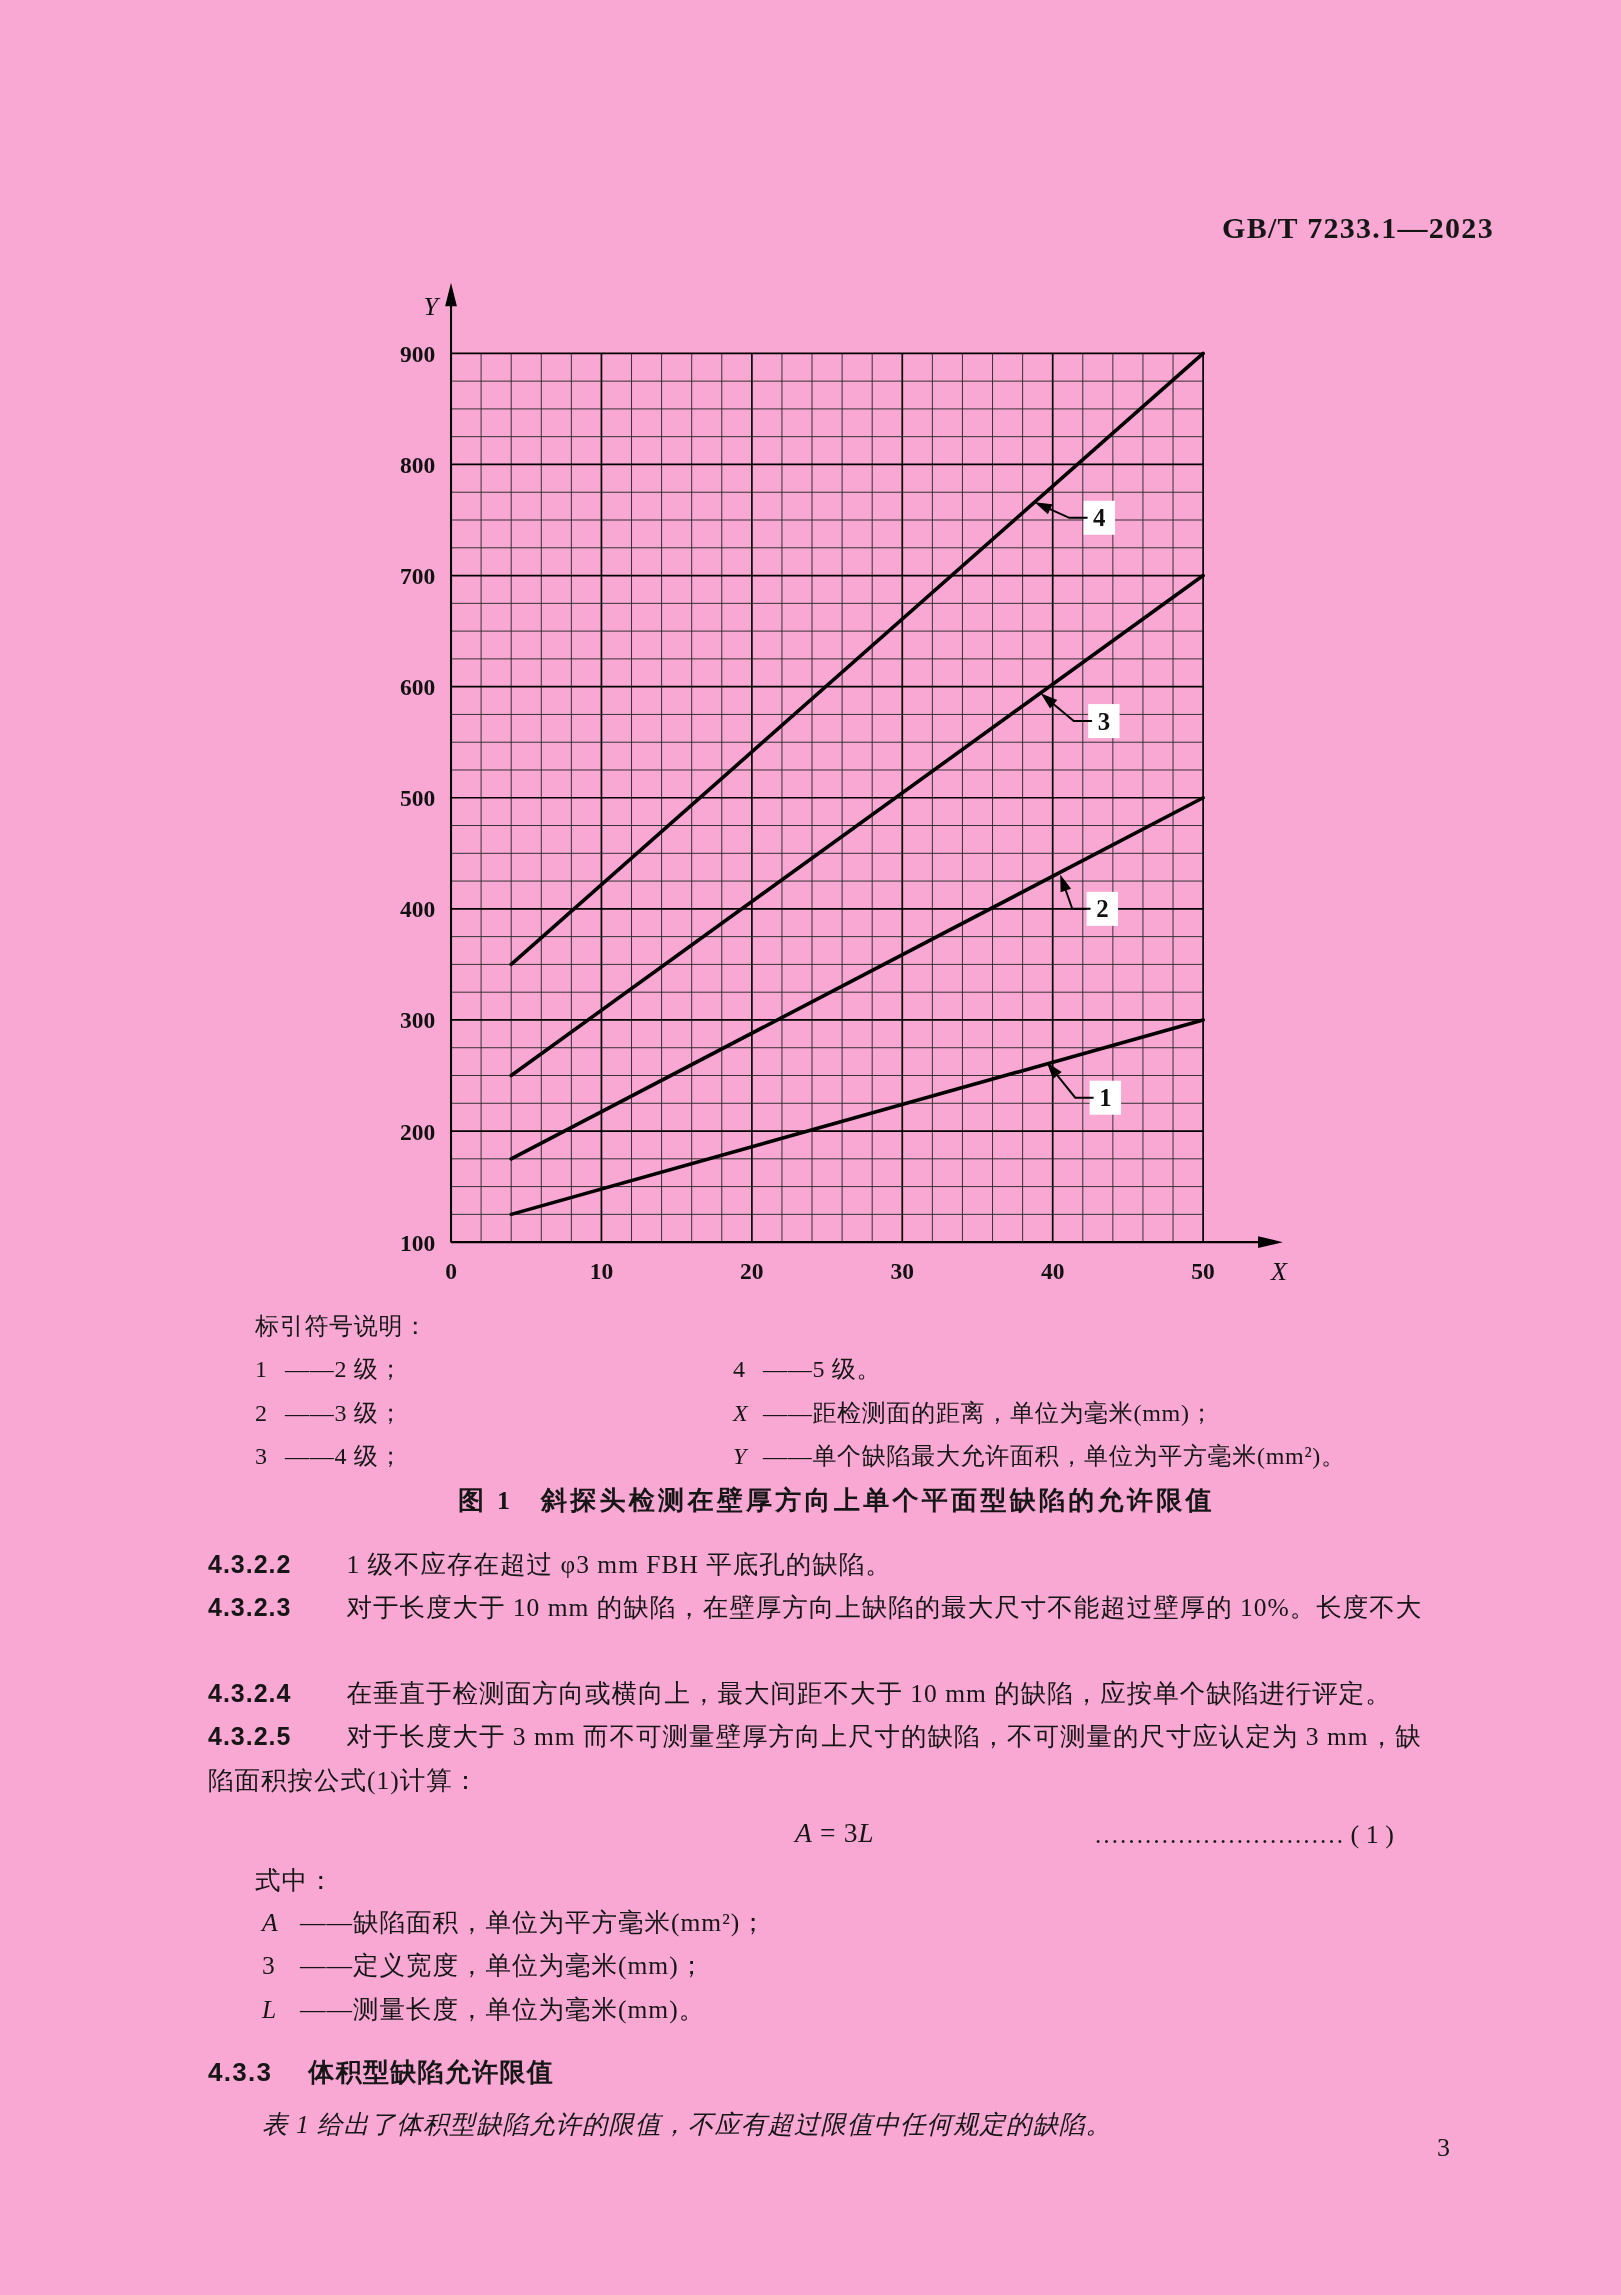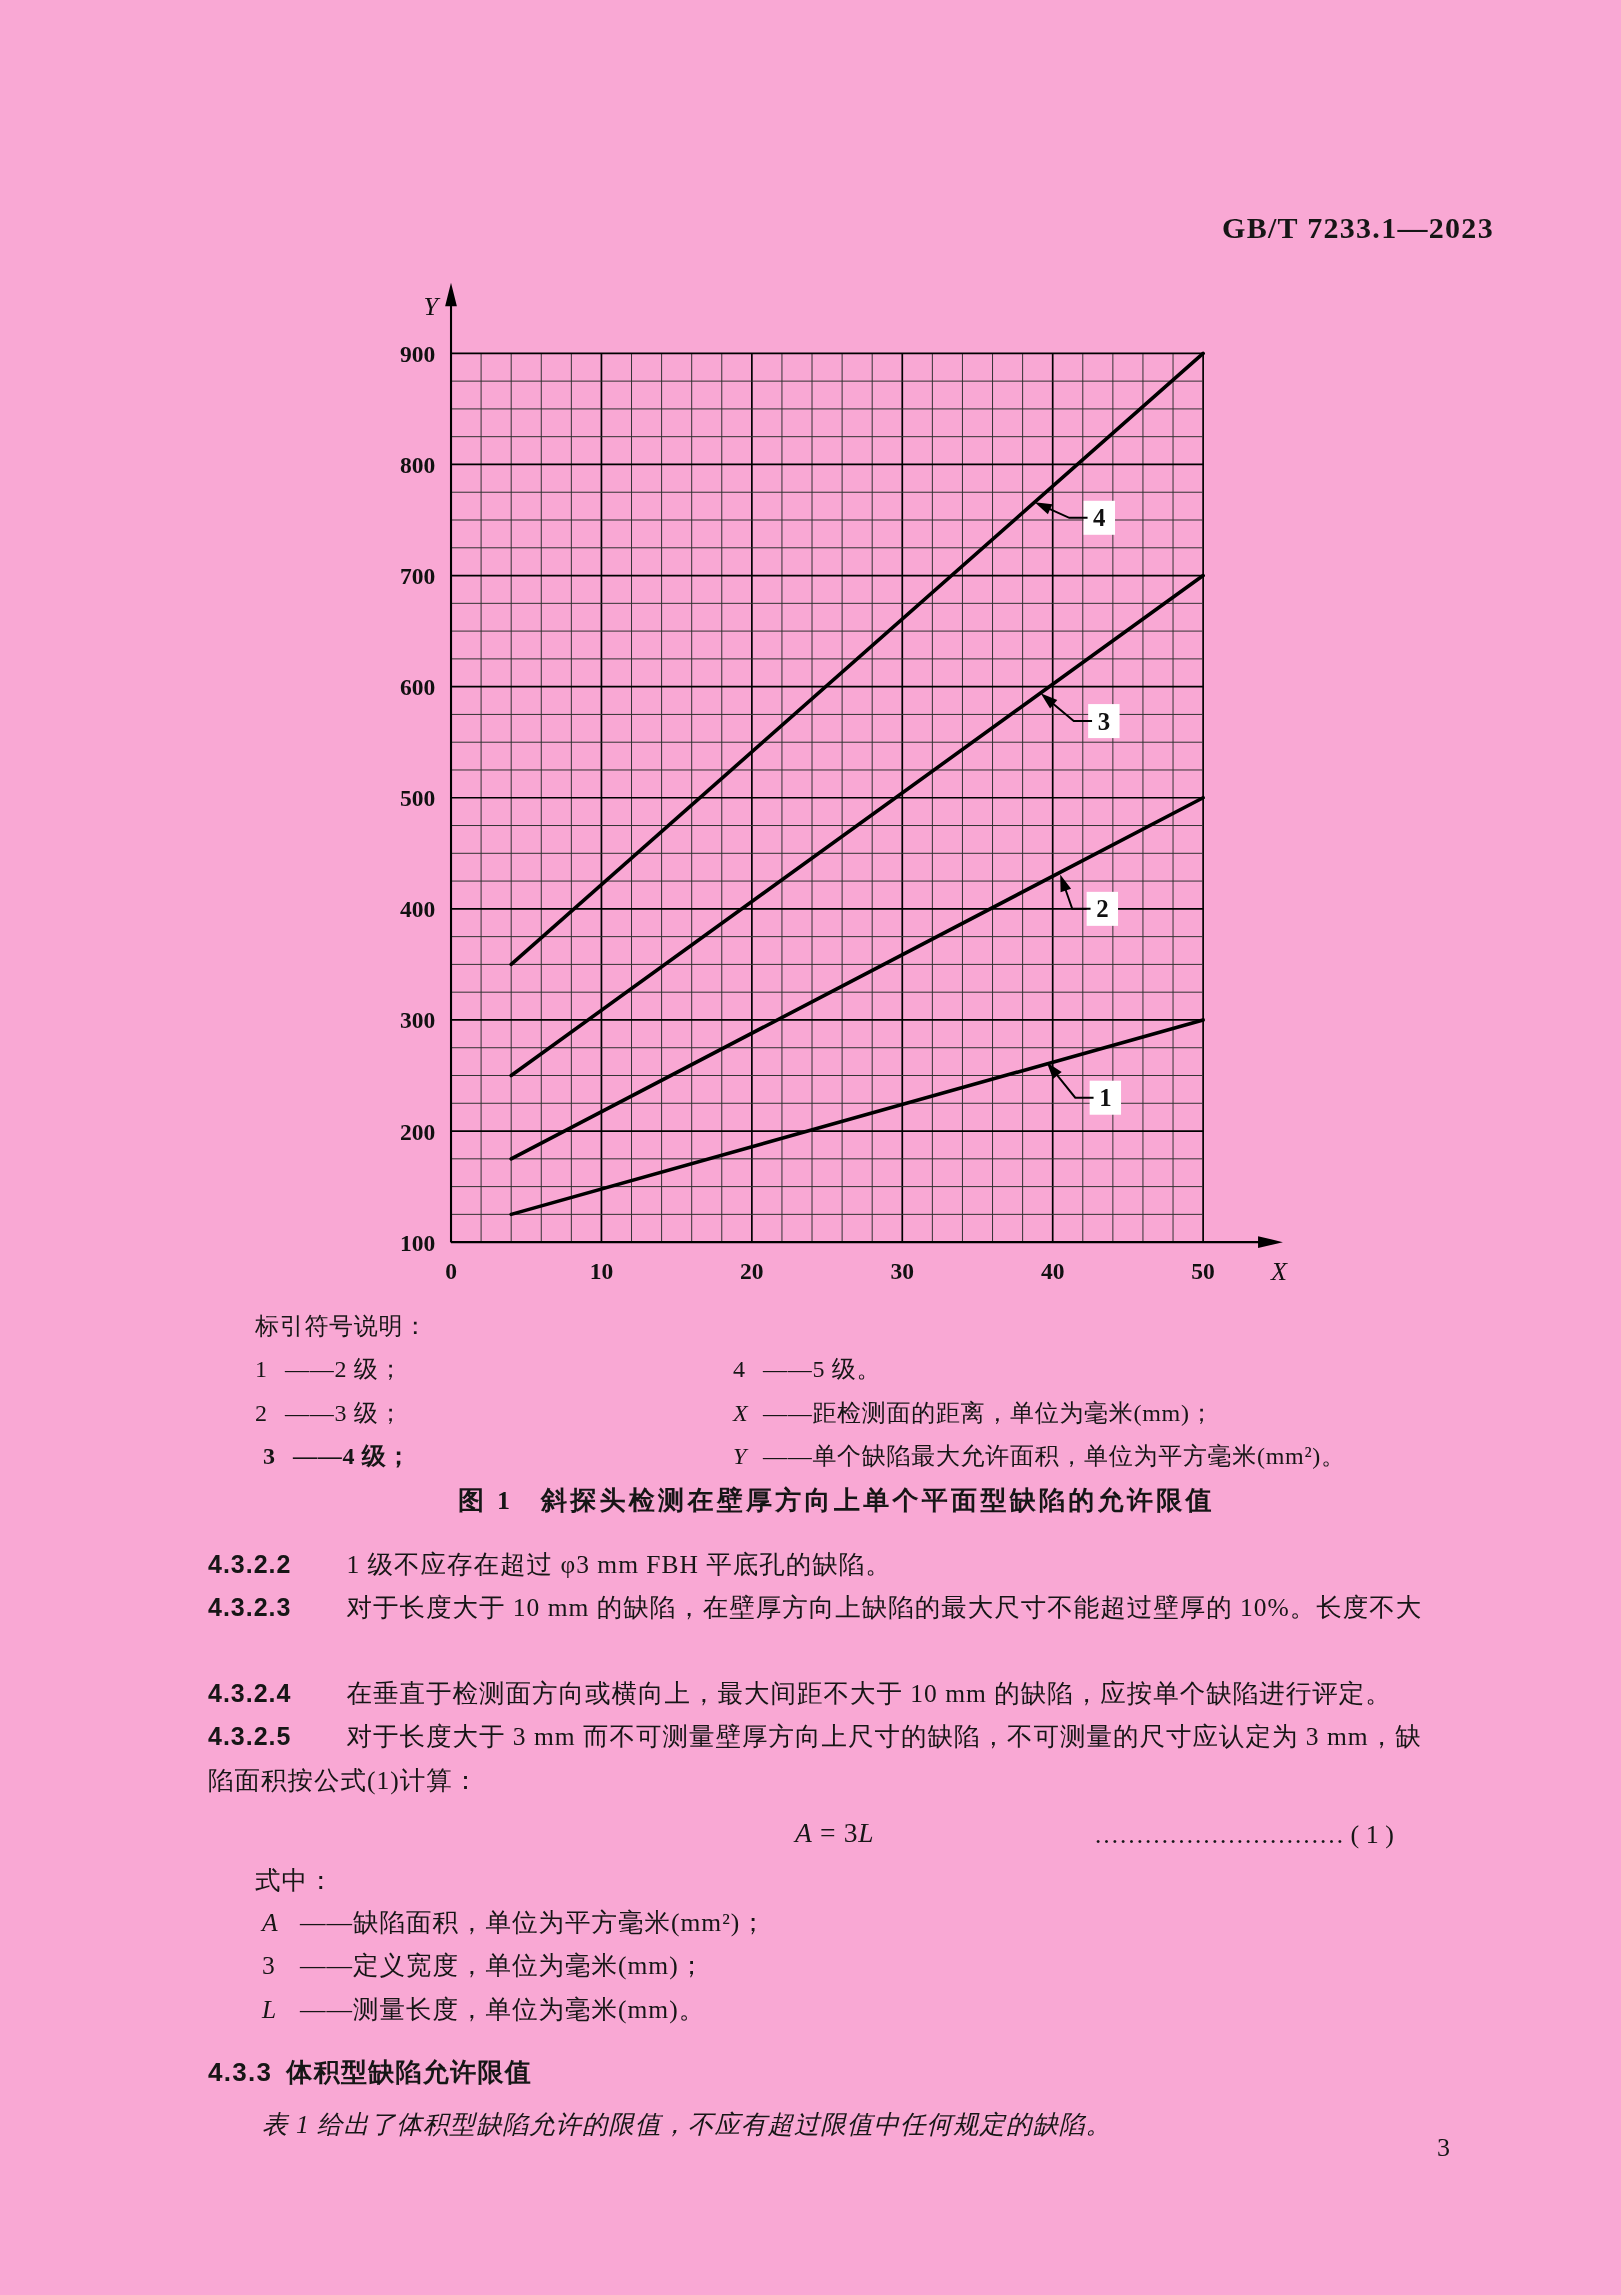--- a/index.html
+++ b/index.html
@@ -15,21 +15,21 @@
   .legend-right .row-1 .legend-sym, .legend-right .row-2 .legend-sym{font-style:italic;}
   .caption{font-size:26px;font-weight:bold;letter-spacing:3.3px;}
   .caption-label{margin-right:27.5px;}
   .formula-expr{font-size:27.5px;letter-spacing:0.7px;}
   .f-italic{font-style:italic;}
   .formula-dots{font-size:25px;letter-spacing:0;}
   .formula-num{font-size:26px;margin-left:6.5px;}
   .where-sym{display:inline-block;min-width:38px;font-size:25.5px;}
   .where-item.it .where-sym{font-style:italic;}
   .heading{font-size:26px;font-weight:bold;letter-spacing:1.3px;}
-  .heading .hnum{font-family:"Liberation Sans","DejaVu Sans",sans-serif;margin-right:14px;}
+  .heading .hnum{font-family:"Liberation Sans","DejaVu Sans",sans-serif;margin-right:36px;}
   .page-num{font-size:26px;}
   svg text.tick{font-family:"Liberation Serif","DejaVu Serif",serif;font-size:36px;font-weight:bold;fill:#111;}
   svg text.axisletter{font-family:"Liberation Serif","DejaVu Serif",serif;font-size:40px;font-style:italic;fill:#111;}
   svg text.ann{font-family:"Liberation Serif","DejaVu Serif",serif;font-size:38px;font-weight:bold;fill:#111;}
 </style>
 </head>
 <body>
 
 <div id="page">
 
@@ -150,21 +150,21 @@
 
   <div class="abs legend-line" style="top:1310px;left:255px;">标引符号说明：</div>
 
   <div class="legend-left">
     <div class="abs legend-line row-0" style="top:1353px;left:255px;">
       <span class="legend-sym">1</span><span>——2 级；</span>
     </div>
     <div class="abs legend-line row-1" style="top:1397px;left:255px;">
       <span class="legend-sym">2</span><span>——3 级；</span>
     </div>
-    <div class="abs legend-line row-2" style="top:1440px;left:263px;font-weight:bold;">
+    <div class="abs legend-line row-2" style="top:1440px;left:255px;">
       <span class="legend-sym">3</span><span>——4 级；</span>
     </div>
   </div>
 
   <div class="legend-right">
     <div class="abs legend-line row-0" style="top:1353px;left:733px;">
       <span class="legend-sym">4</span><span>——5 级。</span>
     </div>
     <div class="abs legend-line row-1" style="top:1397px;left:733px;">
       <span class="legend-sym">X</span><span>——距检测面的距离，单位为毫米(mm)；</span>

